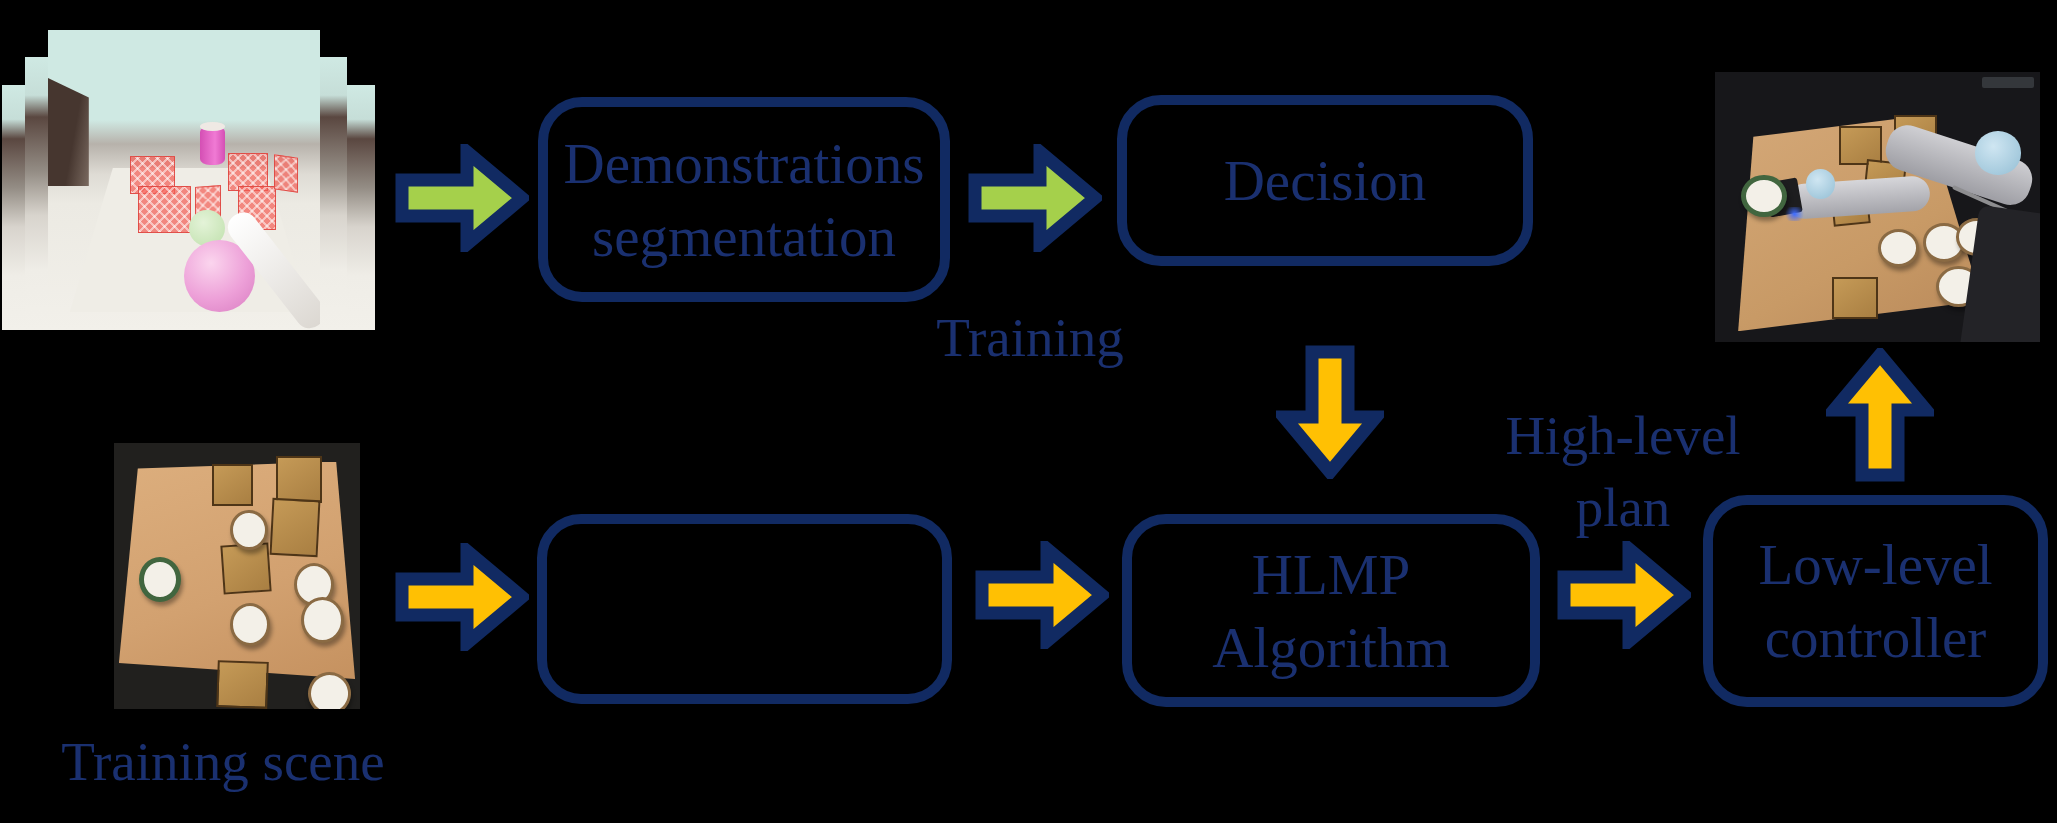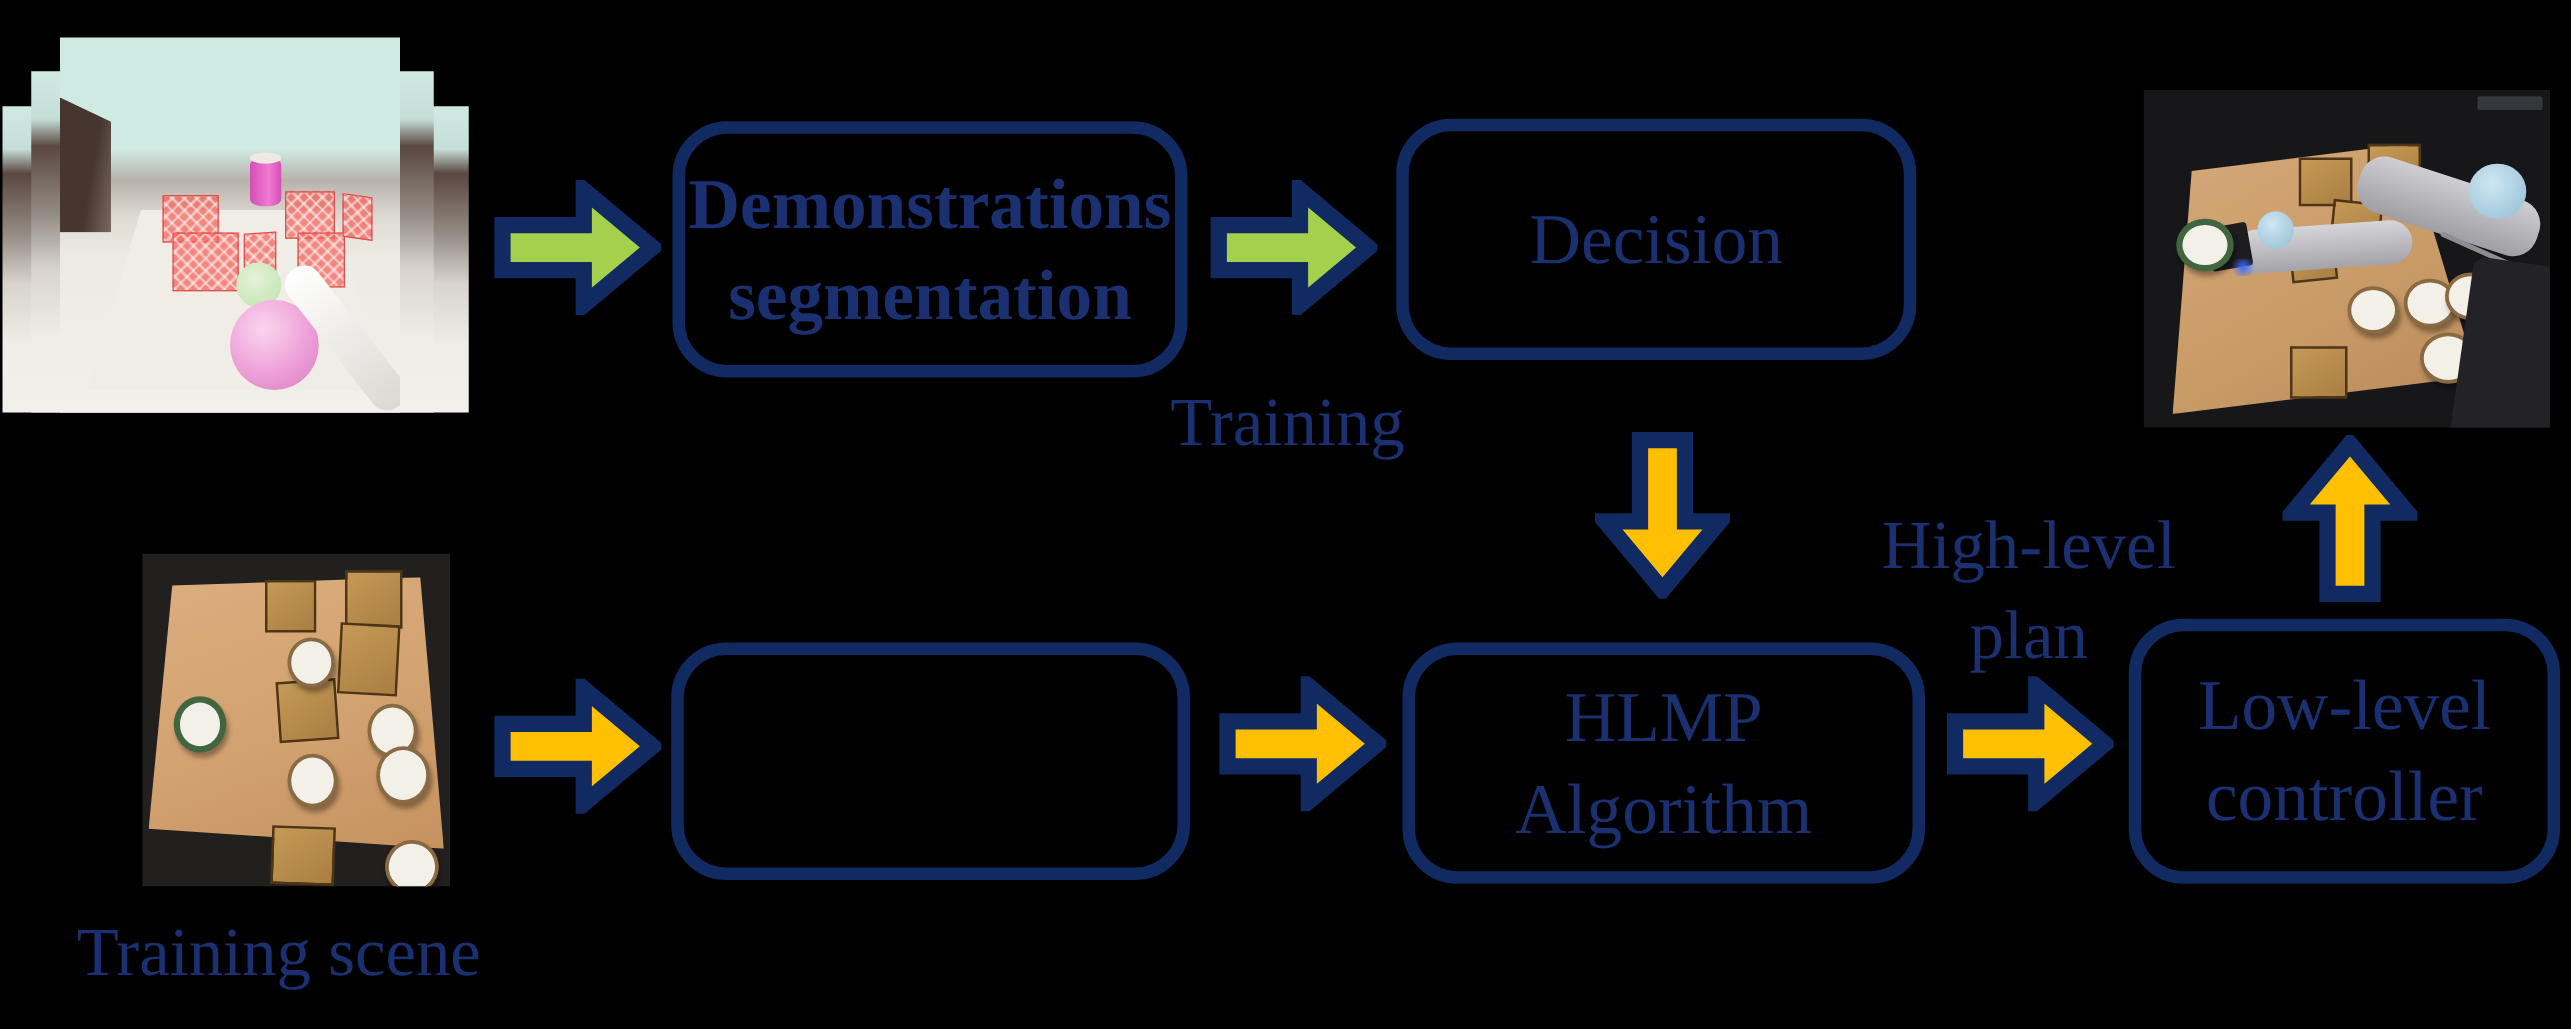--- a/index.html
+++ b/index.html
@@ -16,22 +16,22 @@
     box-sizing:border-box;
     border:10px solid var(--navy);
     border-radius:44px;
     display:flex;flex-direction:column;
     align-items:center;justify-content:center;
     color:var(--text-navy);
     font-size:57px;line-height:73px;
     text-align:center;
     background:transparent;
   }
-  #node-demonstrations{left:538px;top:97px;width:412px;height:205px;font-weight:bold;}
-  #node-decision{left:1117px;top:95px;width:416px;height:193px;}
+  #node-demonstrations{left:538px;top:97px;width:412px;height:205px;}
+  #node-decision{left:1117px;top:95px;width:416px;height:171px;}
   #node-features{left:537px;top:514px;width:415px;height:190px;}
   #node-hlmp{left:1122px;top:514px;width:418px;height:193px;}
   #node-lowlevel{left:1703px;top:495px;width:345px;height:212px;text-align:center;}
   
   .flabel{
     position:absolute;color:var(--text-navy);
     font-size:55px;line-height:72px;text-align:center;
   }
   #label-vr-data{left:28px;top:348px;width:380px;}
   #label-testing-scene{left:33px;top:726px;width:380px;}

